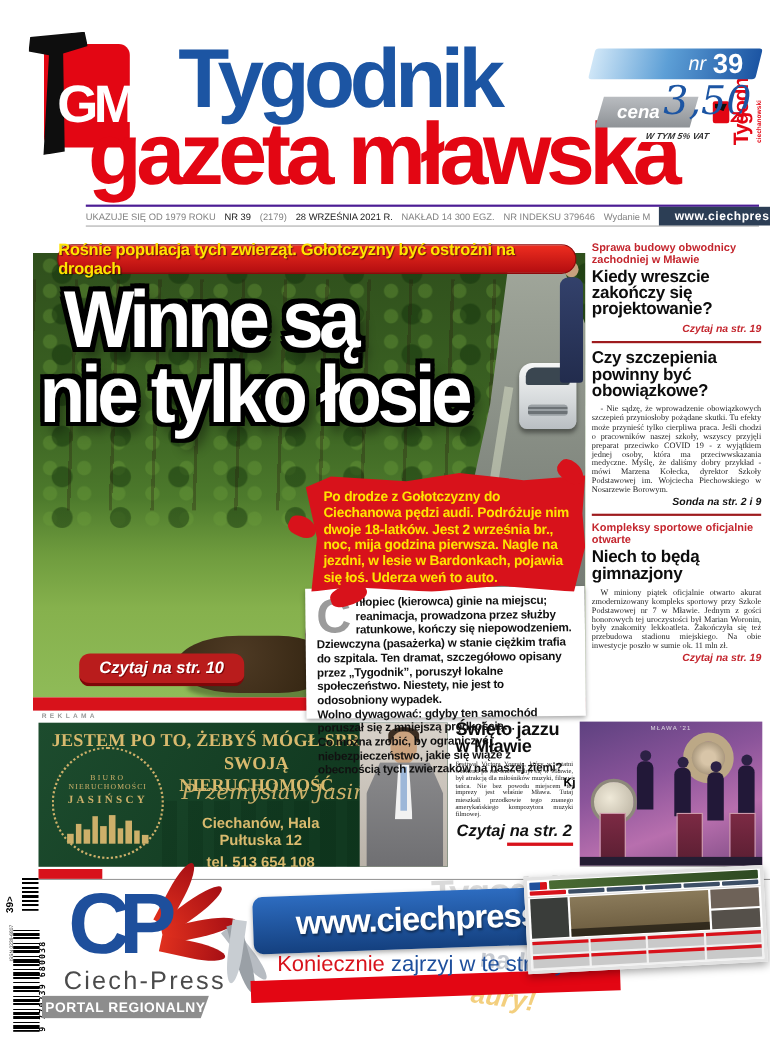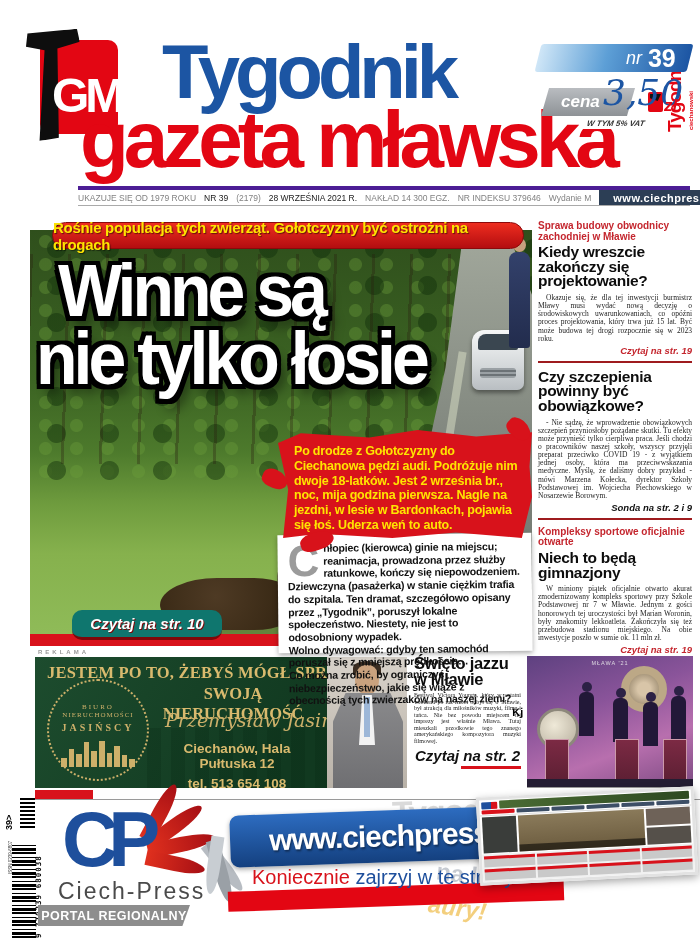--- a/index.html
+++ b/index.html
@@ -27,21 +27,21 @@
   .price-cur { left:664px; top:96px; font-weight:900; font-style:italic; font-size:17px; color:#e30613; z-index:4;}
   .price-vat { left:583px; top:118px; font-size:8px; font-weight:bold; font-style:italic; color:#333; z-index:4;
      background:#fff; padding:1px 4px; transform:skewX(-10deg);}
   .side-logo { left:664px; top:34px; height:98px; writing-mode:vertical-rl; transform:rotate(180deg);
      color:#e30613; font-weight:900; font-size:19px; letter-spacing:-1px; z-index:2;}
   .side-logo-sub { left:688px; top:40px; height:90px; writing-mode:vertical-rl; transform:rotate(180deg);
      color:#e30613; font-weight:bold; font-size:6px; z-index:2;}
   .tc-mini { left:648px; top:92px; width:15px; height:20px; background:#e30613; border-radius:2px; z-index:2;}
   .tc-mini::before { content:""; position:absolute; left:2px; top:2px; width:11px; height:7px; background:#111;
      clip-path:polygon(0 0,100% 0,70% 100%,0 60%);}
-  .info-bar { left:78px; top:186px; width:612px; height:20px; border-top:4px solid #4c1d95; border-bottom:1px solid #aaa;
+  .info-bar { left:78px; top:186px; width:612px; height:20px; border-top:2px solid #4c1d95; border-bottom:1px solid #aaa;
      display:flex; align-items:center; gap:8px; font-size:8.5px; color:#828282; white-space:nowrap;}
   .info-bar .b { color:#1a1a1a; font-weight:normal; }
   .site-box { margin-left:auto; height:100%; background:#2c3e55; color:#fff; font-weight:bold; font-size:11px;
      display:flex; align-items:center; padding:0 14px; letter-spacing:.5px;}
 
   
   .photo { left:30px; top:230px; width:502px; height:404px; overflow:hidden;
      background:linear-gradient(180deg,#2f4f1c 0%,#3c6423 38%,#4d7a2c 55%,#6f9c3e 68%,#86b14d 80%,#8fbb58 100%); z-index:1;}
   .foliage { left:0; top:0; width:100%; height:62%; opacity:.8;
      background-image:radial-gradient(circle,rgba(15,45,10,.55) 0 9px,transparent 10px),
@@ -86,21 +86,21 @@
   .splash p { color:#ffe400; font-weight:bold; font-size:12.5px; line-height:1.18; letter-spacing:-.2px;}
   .splat { width:26px; height:18px; background:#d8121b; border-radius:45% 60% 50% 40%; z-index:6;}
   .sp1 { left:262px; top:470px; transform:rotate(24deg);}
   .sp2 { left:300px; top:532px; transform:rotate(-18deg); width:34px;}
   .sp3 { left:506px; top:420px; transform:rotate(40deg);}
   .white-box { left:278px; top:534px; width:254px; height:118px; background:#fff; z-index:5; padding:7px 10px 4px 10px;
      transform:rotate(-.6deg); box-shadow:0 2px 5px rgba(0,0,0,.35);}
   .white-box p { font-size:10.6px; font-weight:700; line-height:1.2; color:#111; letter-spacing:-.2px;}
   .dropcap { float:left; font-size:44px; line-height:.78; font-weight:bold; color:#9b9b9b; margin:2px 4px 0 0;}
   .byline { text-align:right; font-weight:900; font-size:11px; margin-top:1px;}
-  .read10 { left:72px; top:610px; width:150px; height:30px; background:#0f766e; border-radius:10px; z-index:6;
+  .read10 { left:72px; top:594px; width:150px; height:30px; background:#b91c1c; border-radius:10px; z-index:6;
      border-bottom:3px solid #7e0709; display:flex; align-items:center; justify-content:center;}
   .read10 span { color:#fff; font-weight:bold; font-style:italic; font-size:15px; text-shadow:1px 1px 0 #7e0709;}
 
   
   .sidebar { left:538px; top:221px; width:154px; z-index:2;}
   .sb-kicker { font-size:10px; font-weight:bold; color:#c4262e; line-height:1.05;}
   .sb-head { font-size:15.5px; font-weight:900; color:#0d0d0d; line-height:.95; letter-spacing:-.3px; margin:3px 0 5px;}
   .sb-body { font-family:"Liberation Serif",serif; font-size:7.5px; line-height:1.08; text-align:justify; text-indent:8px; color:#1c1c1c;}
   .sb-more { font-size:9.5px; font-weight:bold; font-style:italic; text-align:right; color:#c4262e; margin-top:2px;}
   .sb-more.dark { color:#111;}
@@ -290,21 +290,20 @@
   </div>
 
   <div class="abs read10">
     <span>Czytaj na str. 10</span>
   </div>
 
   <div class="abs sidebar">
     <div>
       <div class="sb-kicker">Sprawa budowy obwodnicy zachodniej w Mławie</div>
       <h3 class="sb-head">Kiedy wreszcie zakończy się projektowanie?</h3>
-      <p class="sb-body">Okazuje się, że dla tej inwestycji burmistrz Mławy musi wydać nową decyzję o środowiskowych uwarunkowaniach, co opóźni proces projektowania, który trwa już 15 lat. Być może budowa tej drogi rozpocznie się w 2023 roku.</p>
       <div class="sb-more">Czytaj na str. 19</div>
       <div class="sb-div"></div>
     </div>
     <div>
       <h3 class="sb-head">Czy szczepienia powinny być obowiązkowe?</h3>
       <p class="sb-body">- Nie sądzę, że wprowadzenie obowiązkowych szczepień przyniosłoby pożądane skutki. Tu efekty może przynieść tylko cierpliwa praca. Jeśli chodzi o pracowników naszej szkoły, wszyscy przyjęli preparat przeciwko COVID 19 - z wyjątkiem jednej osoby, która ma przeciwwskazania medyczne. Myślę, że daliśmy dobry przykład - mówi Marzena Kołecka, dyrektor Szkoły Podstawowej im. Wojciecha Piechowskiego w Nosarzewie Borowym.</p>
       <div class="sb-more dark">Sonda na str. 2 i 9</div>
       <div class="sb-div"></div>
     </div>
     <div>

